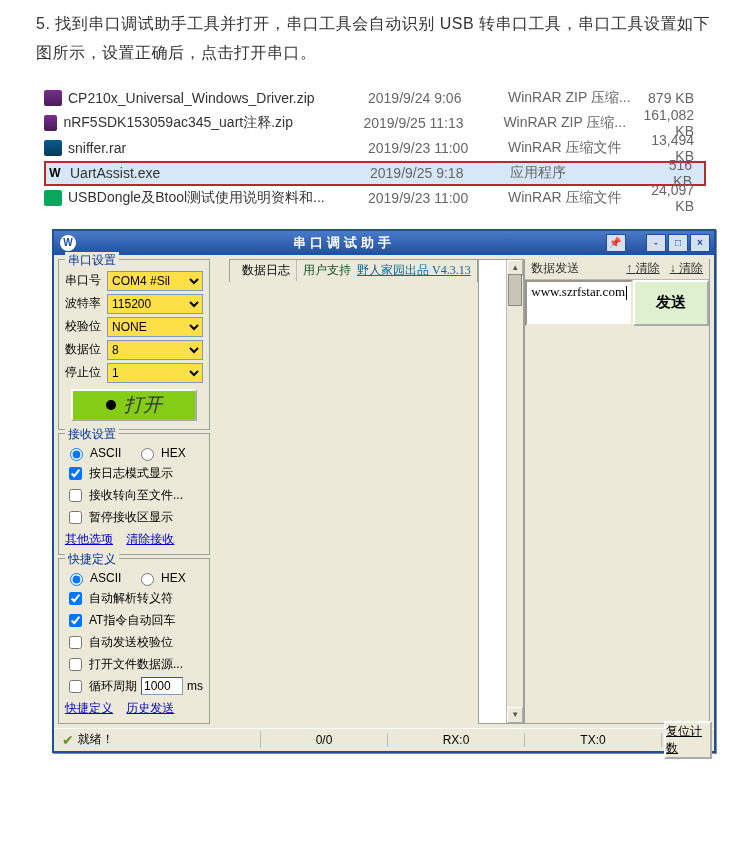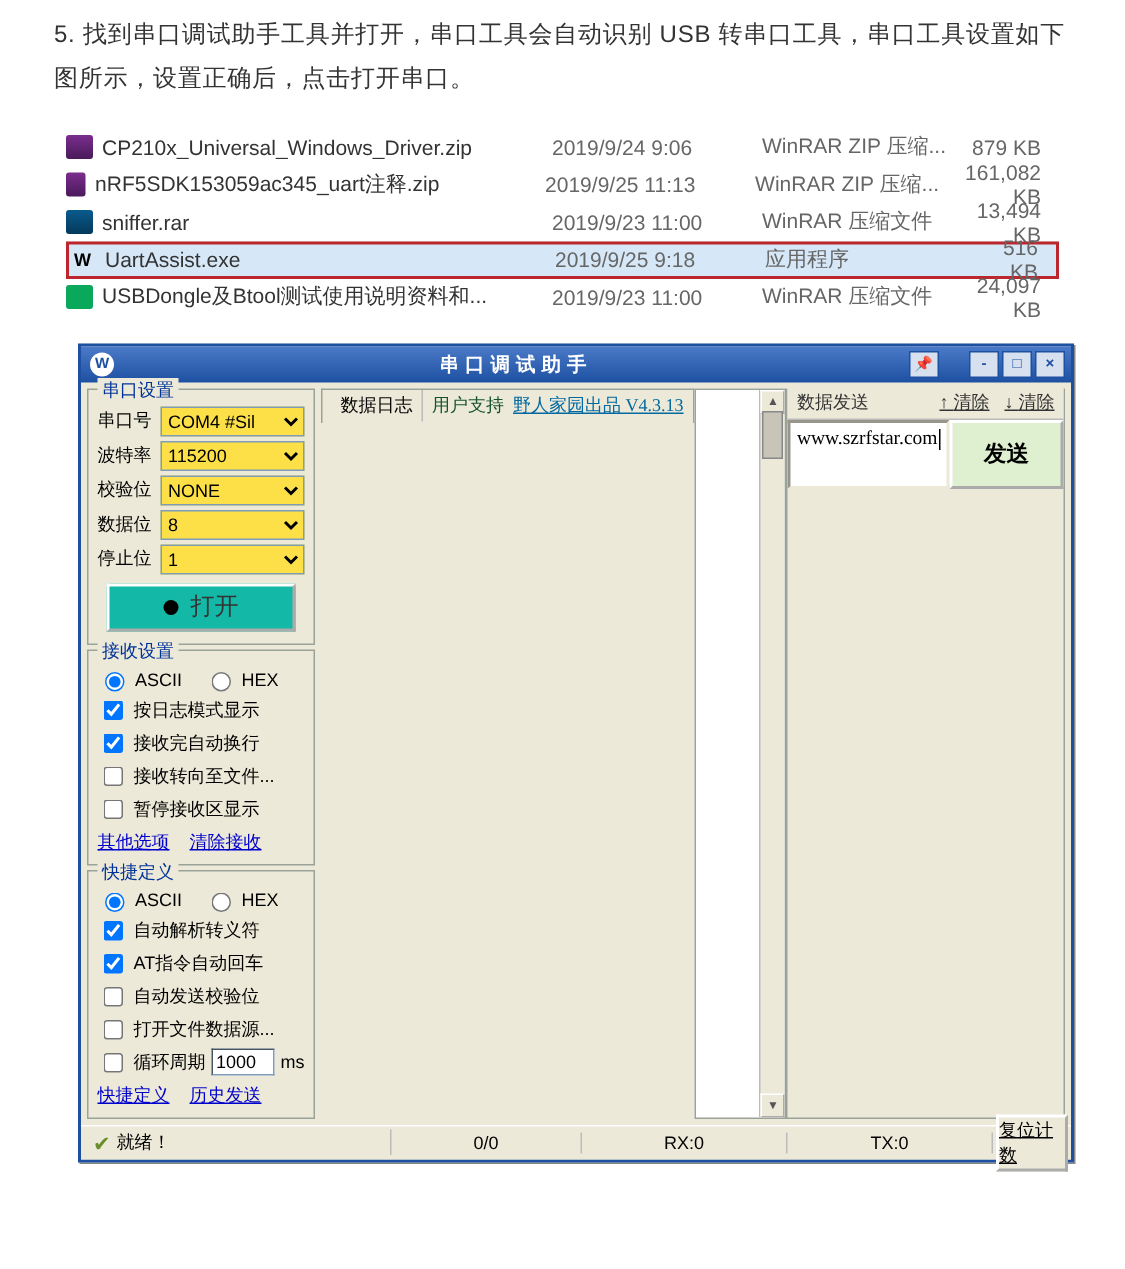--- a/index.html
+++ b/index.html
@@ -20,28 +20,28 @@
 
   .app-wrap { margin:18px 36px 0 52px; }
   .app-window { width:660px; border:2px solid #1e50a2; background:#ece9d8; box-shadow:1px 1px 0 #888; }
   .titlebar { height:24px; background:linear-gradient(#4a7ac7,#1e50a2); display:flex; align-items:center; color:#fff; font-size:13px; font-weight:bold; position:relative; }
   .titlebar-icon { width:16px; height:16px; margin:0 6px; background:#fff; border-radius:8px; display:flex; align-items:center; justify-content:center; color:#1e50a2; font-size:10px; }
   .titlebar-title { flex:1; text-align:center; letter-spacing:4px; }
   .titlebar-btns { display:flex; gap:2px; margin-right:4px; }
   .titlebar-btn { width:18px; height:16px; background:#d6e0ef; border:1px solid #1e50a2; display:flex; align-items:center; justify-content:center; font-size:10px; color:#1e50a2; }
   .pin-icon { width:18px; height:16px; background:#d6e0ef; border:1px solid #1e50a2; display:flex; align-items:center; justify-content:center; margin-right:20px; font-size:10px; color:#1e50a2; }
 
-  .app-body { display:flex; padding:4px; gap:4px; }
+  .app-body { display:flex; padding:4px; gap:19px; }
   .left-panel { width:152px; display:flex; flex-direction:column; gap:3px; }
   .groupbox { border:1px solid #9aa39a; background:#ece9d8; position:relative; padding:8px 6px 6px 6px; }
   .groupbox > .legend { position:absolute; top:-8px; left:6px; background:#ece9d8; padding:0 3px; font-size:12px; color:#003399; }
   .settings-row { display:flex; align-items:center; margin:3px 0; }
   .settings-row .lbl { width:42px; font-size:12px; color:#000; }
   .settings-row select { flex:1; height:20px; font-size:12px; background:#fde047; border:1px solid #7f9db9; }
-  .open-btn { display:flex; align-items:center; justify-content:center; gap:8px; height:28px; background:#14b8a6; border:2px outset #fff; margin:6px 6px 2px 6px; font-size:16px; }
+  .open-btn { display:flex; align-items:center; justify-content:center; gap:8px; height:28px; background:#84cc16; border:2px outset #fff; margin:6px 6px 2px 6px; font-size:19px;font-style:italic; }
   .open-dot { width:10px; height:10px; border-radius:5px; background:#000; }
   .chk-row, .rad-row { display:flex; align-items:center; margin:3px 0; font-size:12px; color:#000; gap:4px; }
   .link-row { margin-top:4px; font-size:12px; }
   .link-row a { color:#0000cc; text-decoration:underline; margin-right:10px; cursor:default; }
   .cycle-input { width:36px; height:16px; font-size:12px; border:1px inset #7f9db9; background:#fff; padding:0 2px; }
 
   .right-panel { flex:1; display:flex; flex-direction:row; }
   .right-header { display:flex; align-items:center; height:22px; border:1px solid #9aa39a; border-bottom:none; background:#ece9d8; padding:0 6px; font-size:12px; }
   .tab { padding:2px 6px; color:#000; }
   .tab.inactive { color:#14532d; border-left:1px solid #bbb; }
@@ -163,24 +163,20 @@
           <div class="legend">接收设置</div>
           <div class="rad-row">
             <input type="radio" checked="" style=""><span>ASCII</span>
             &nbsp;&nbsp;<input type="radio" style=""><span>HEX</span>
           </div>
           <div class="chk-row">
               <input type="checkbox" checked="" style="">
               <span>按日志模式显示</span>
             </div>
           <div class="chk-row">
-              <input type="checkbox" checked="" style="">
-              <span>接收完自动换行</span>
-            </div>
-          <div class="chk-row">
               <input type="checkbox" style="">
               <span>接收转向至文件...</span>
             </div>
           <div class="chk-row">
               <input type="checkbox" style="">
               <span>暂停接收区显示</span>
             </div>
           <div class="link-row">
             <a>其他选项</a>
             <a>清除接收</a>

